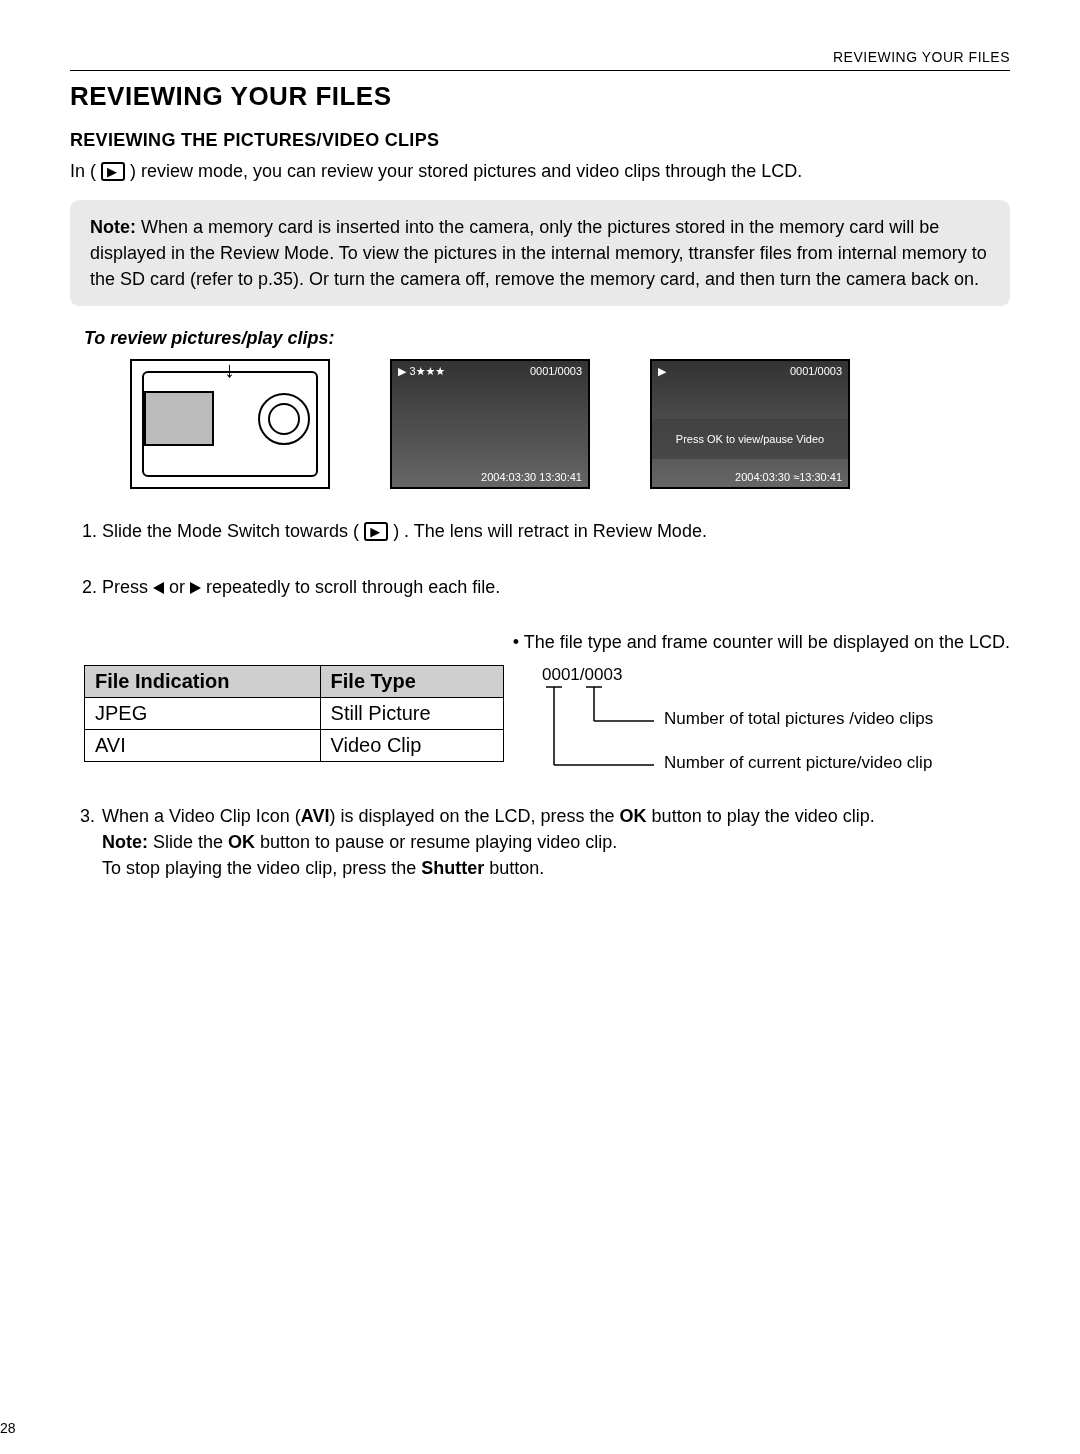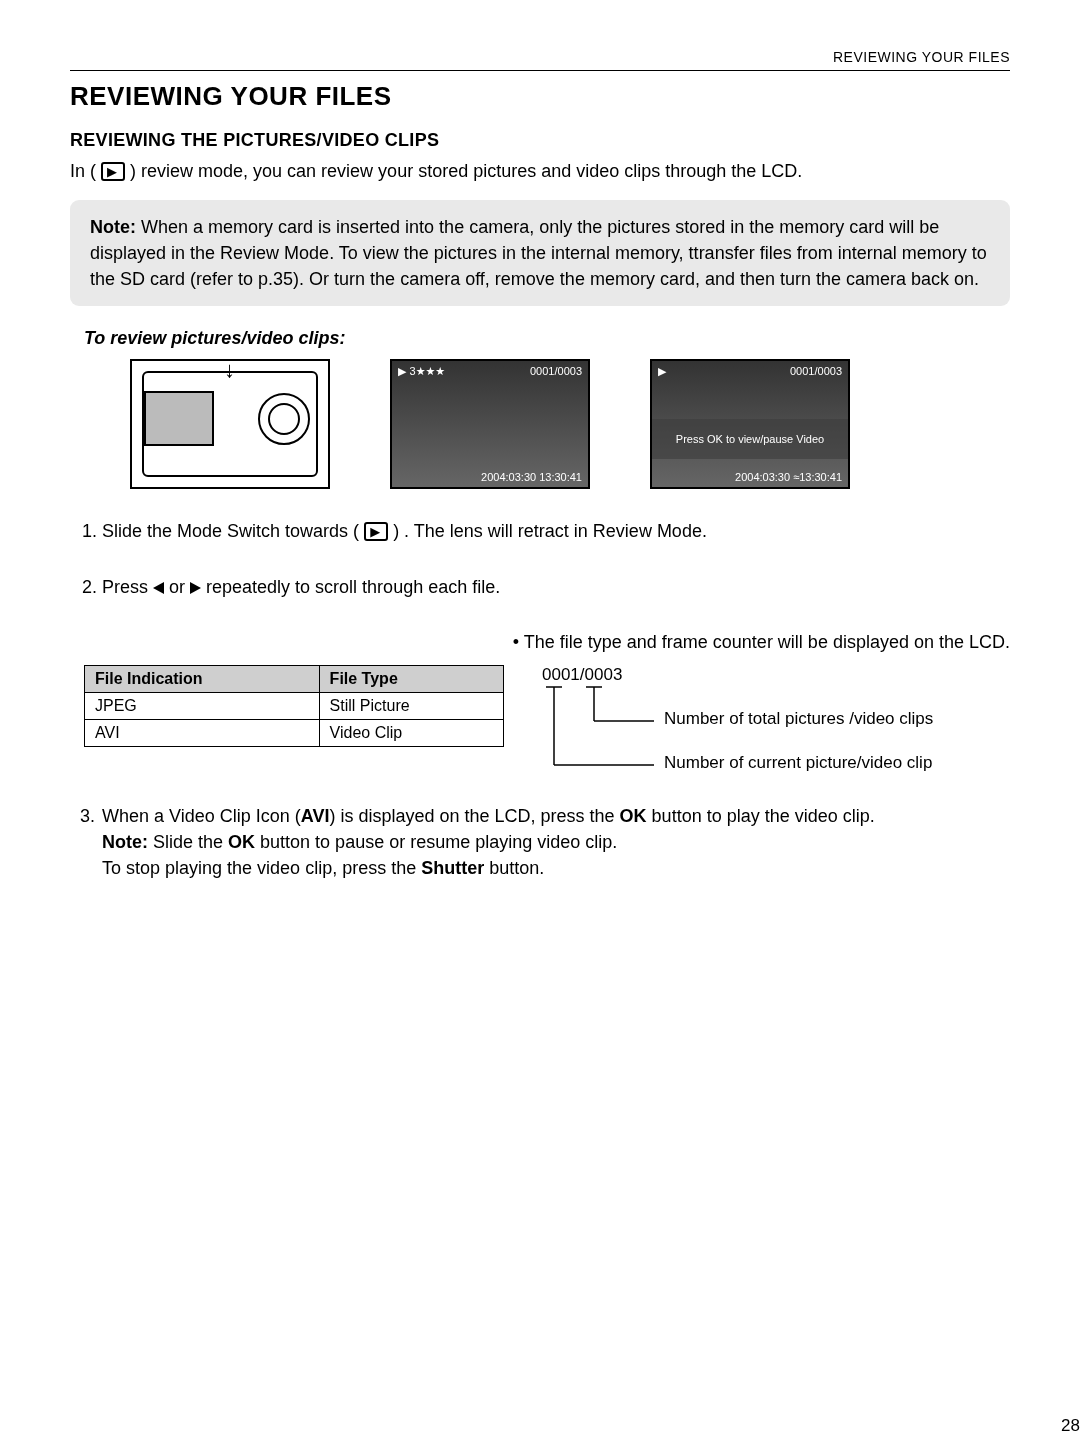--- a/index.html
+++ b/index.html
@@ -121,21 +121,21 @@
     gap: 20px;
   }
   table.file-table {
     border-collapse: collapse;
     width: 420px;
   }
   table.file-table th, table.file-table td {
     border: 1px solid #000;
     padding: 4px 10px;
     text-align: left;
-    font-size: 16px;
+    font-size: 20px;
   }
   table.file-table th {
     background: #cfcfcf;
     font-weight: bold;
   }
   .counter-diagram {
     position: relative;
     width: 460px;
     height: 120px;
     font-size: 17px;
@@ -151,22 +151,22 @@
   .step3 {
     margin: 18px 0 0 10px;
     padding-left: 22px;
     line-height: 1.45;
   }
   .step3 .num { display:inline-block; width:22px; margin-left:-22px; }
   .page-num {
     position: absolute;
     bottom: 18px;
     left: 0; right: 0;
-    text-align: right;
-    font-size: 17px;
+    text-align: left;
+    font-size: 14px;
   }
   .tri-left, .tri-right {
     display:inline-block; width:0; height:0; vertical-align: -1px;
   }
   .tri-left { border-top:6px solid transparent; border-bottom:6px solid transparent; border-right:11px solid #000; }
   .tri-right { border-top:6px solid transparent; border-bottom:6px solid transparent; border-left:11px solid #000; }
   .cam-body { position:absolute; inset:10px; border:2px solid #000; border-radius:6px; }
   .cam-scr { position:absolute; left:12px; top:30px; width:70px; height:55px; border:2px solid #000; background:#bbb; }
   .cam-lens { position:absolute; right:18px; top:32px; width:52px; height:52px; border:2px solid #000; border-radius:50%; }
   .cam-lens2 { position:absolute; right:28px; top:42px; width:32px; height:32px; border:2px solid #000; border-radius:50%; }
@@ -184,21 +184,21 @@
   <h2>REVIEWING THE PICTURES/VIDEO CLIPS</h2>
 
   <p class="intro-line">
     <span>In ( </span><span class="play-icon-box">▶</span><span> ) review mode, you can review your stored pictures and video clips through the LCD.</span>
   </p>
 
   <div class="note-box">
     <b>Note:</b><span> When a memory card is inserted into the camera, only the pictures stored in the memory card will be displayed in the Review Mode. To view the pictures in the internal memory, ttransfer files from internal memory to the SD card (refer to p.35). Or turn the camera off, remove the memory card, and then turn the camera back on.</span>
   </div>
 
-  <div class="subhead">To review pictures/video clips:</div>
+  <div class="subhead">To review pictures/play clips:</div>
 
   <div class="figure-row">
     <div class="fig fig-camera">
       <div class="cam-body"></div>
       <div class="cam-scr"></div>
       <div class="cam-lens"></div>
       <div class="cam-lens2"></div>
       <div class="cam-arrow">↓</div>
     </div>
     <div class="fig fig-lcd">

